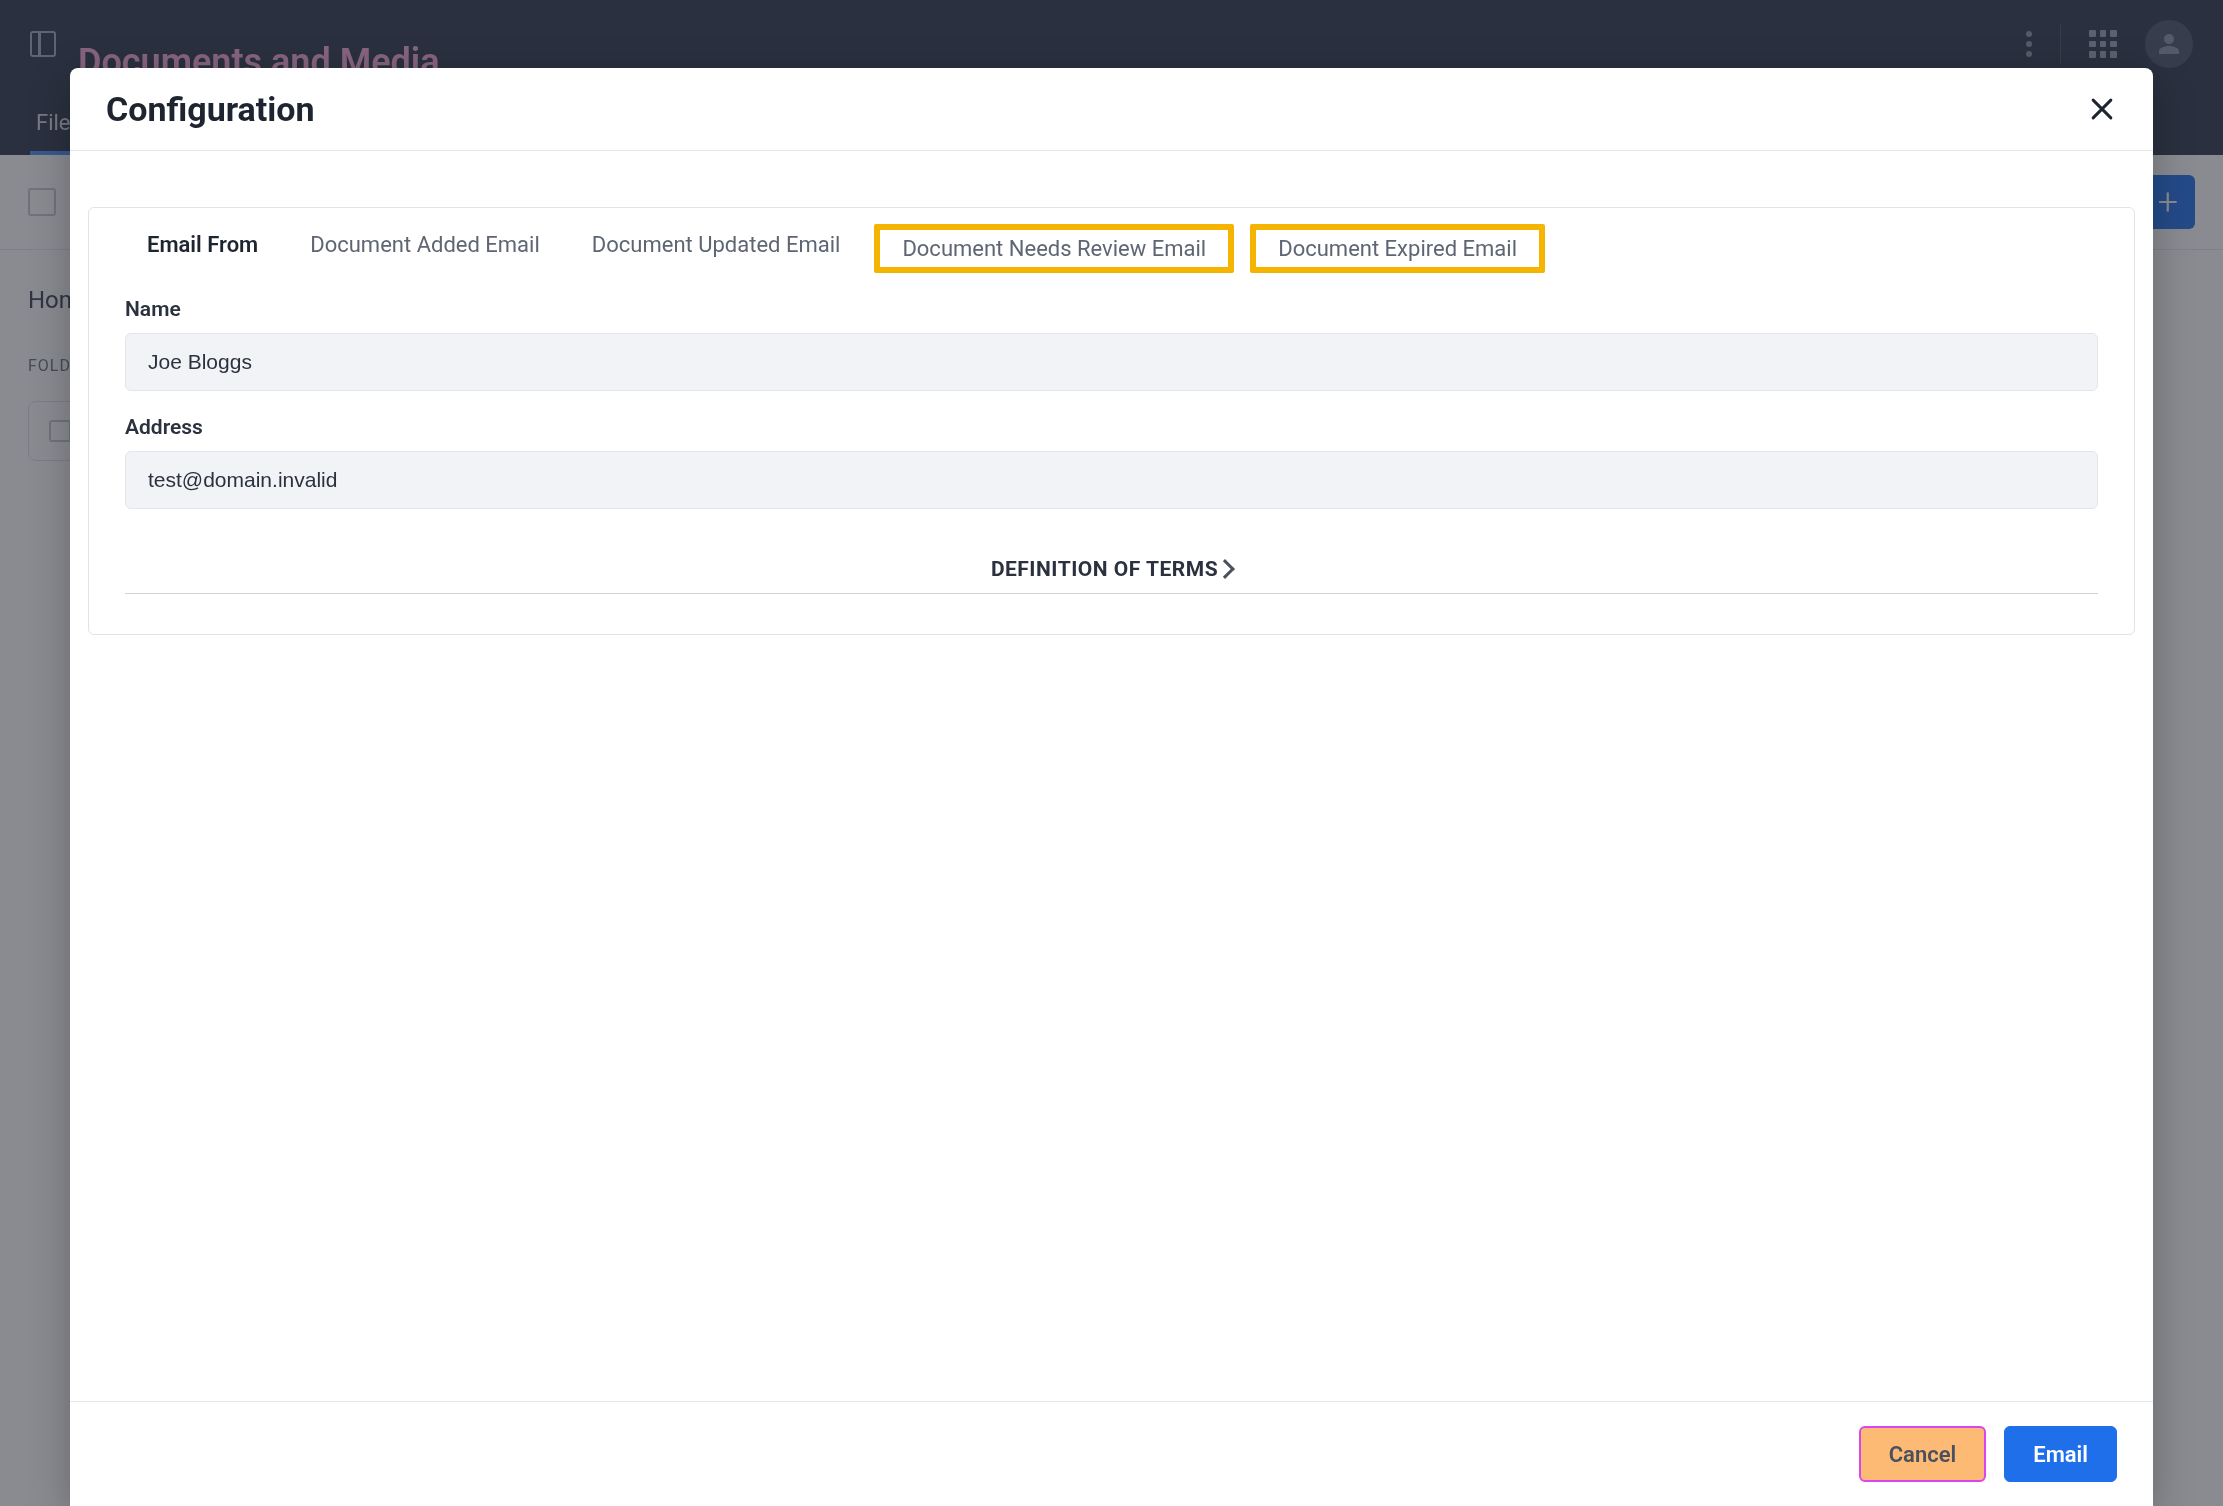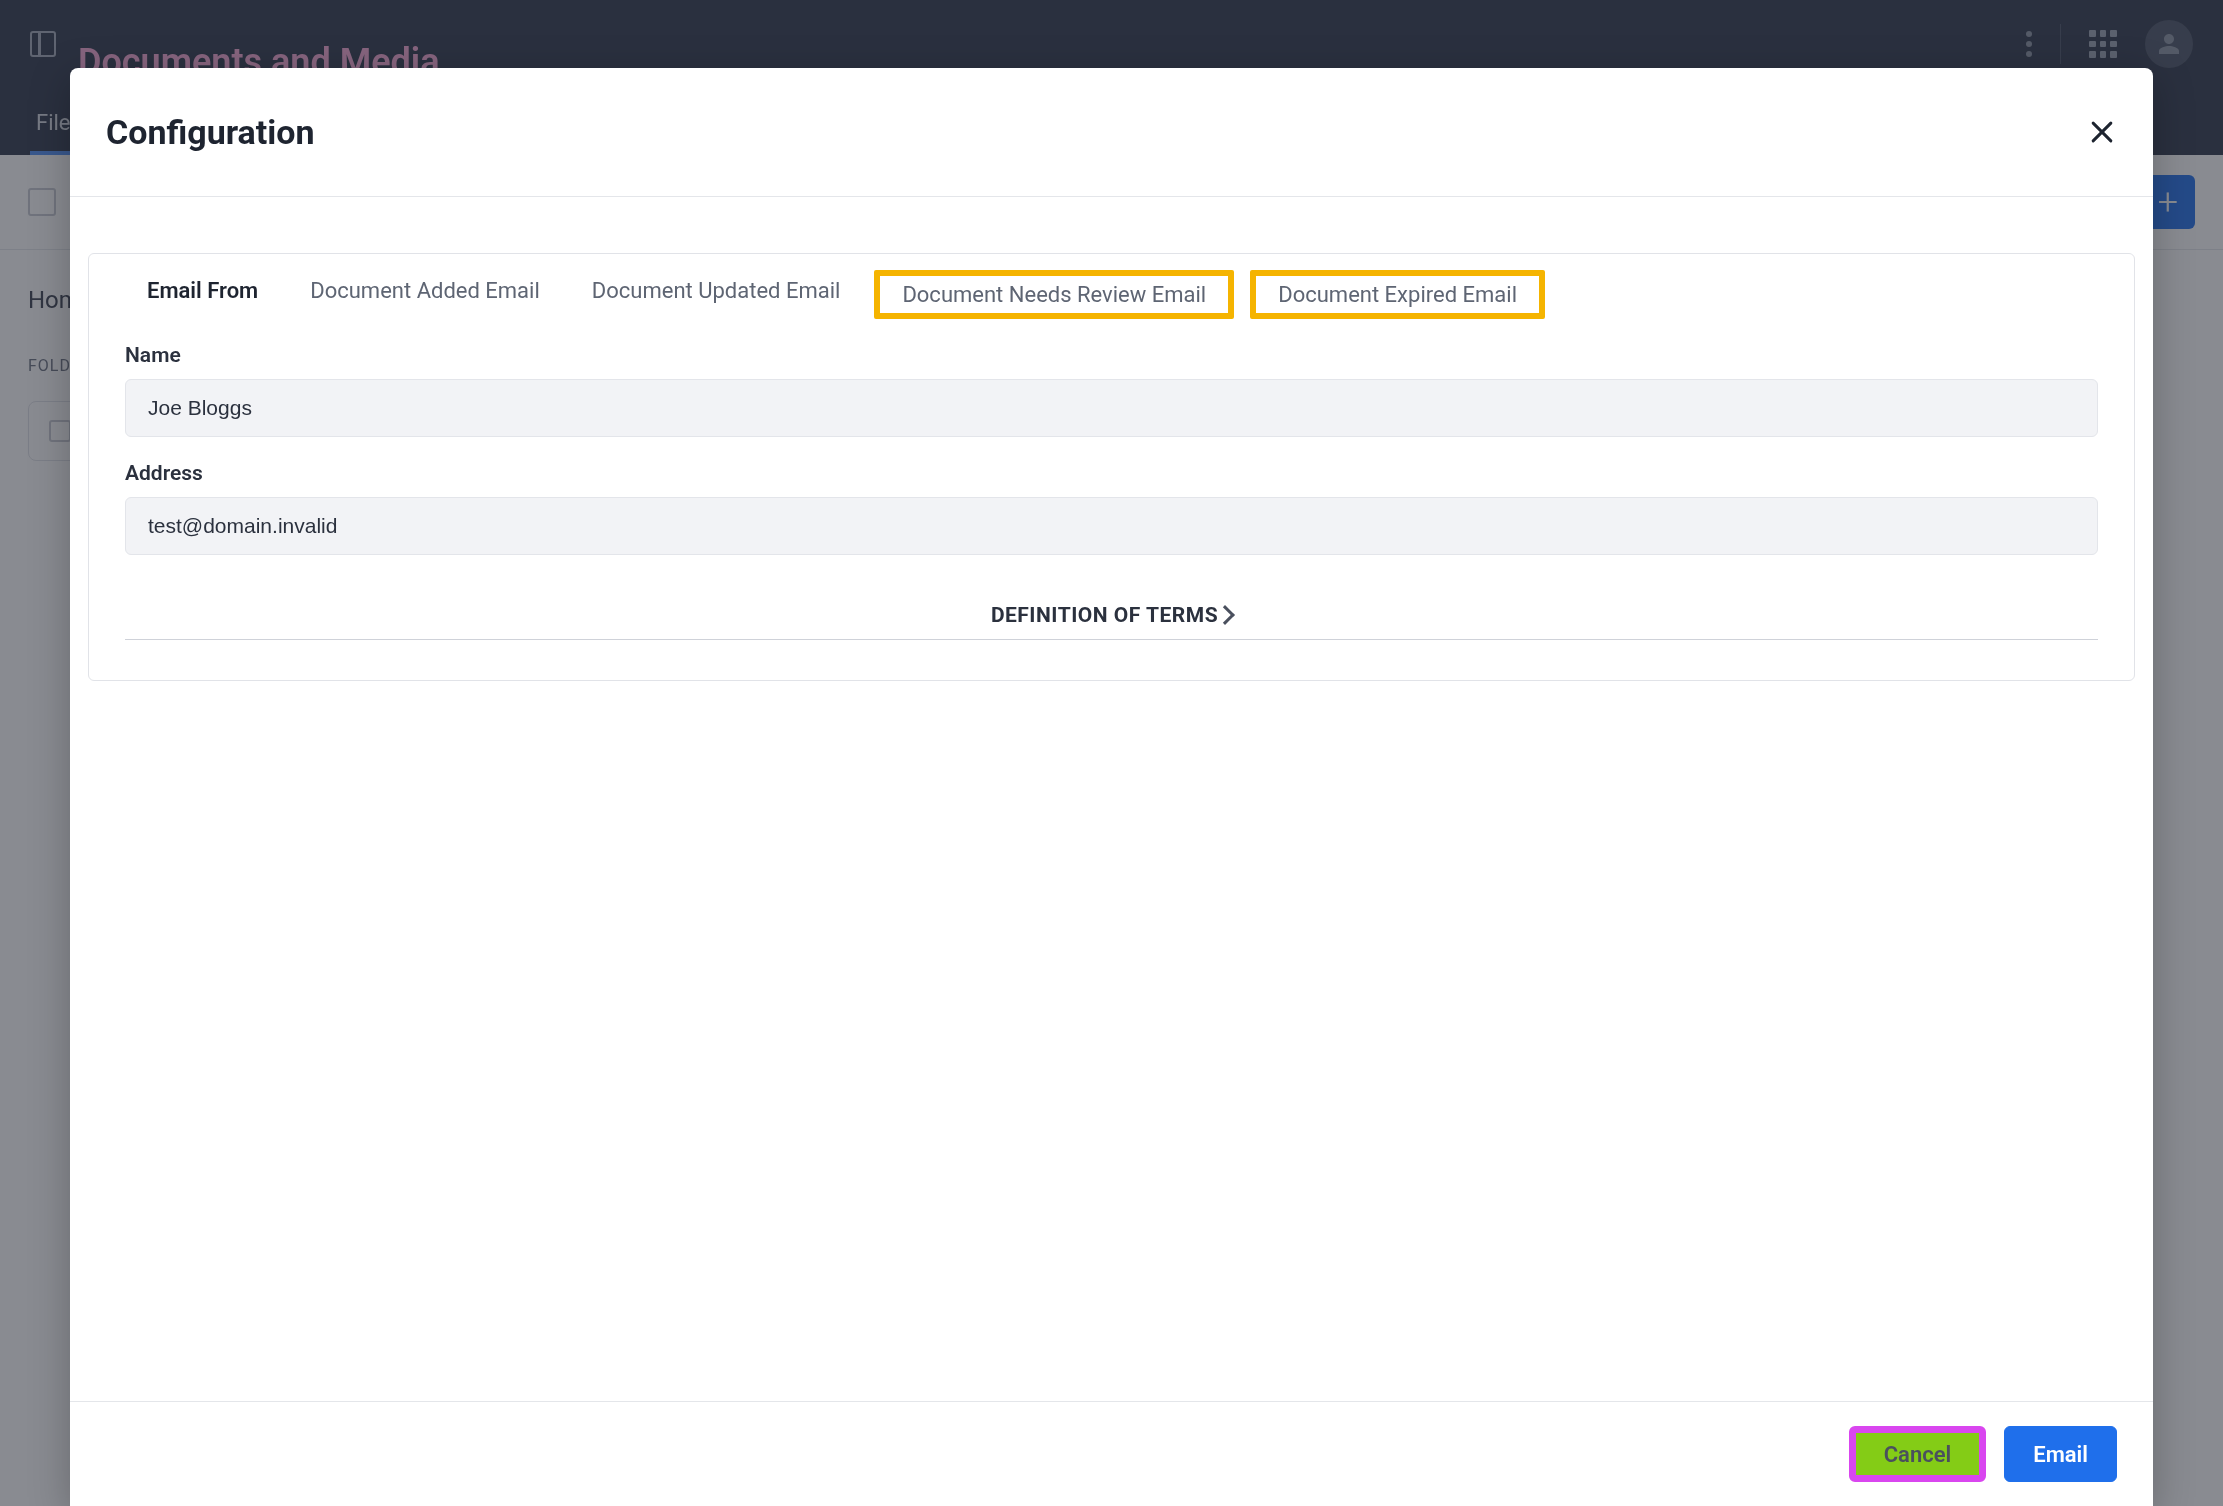--- a/index.html
+++ b/index.html
@@ -121,21 +121,21 @@
     left: 70px; right: 70px;
     top: 68px; bottom: 0;
     background:#fff;
     border-radius: 8px 8px 0 0;
     box-shadow: 0 10px 40px rgba(0,0,0,0.25);
     display:flex; flex-direction:column;
     overflow:hidden;
   }
   .modal-header {
     display:flex; align-items:center;
-    padding: 44px 36px;
+    padding: 21px 36px;
     border-bottom:1px solid #e4e6ea;
   }
   .modal-title {
     font-size: 34px;
     font-weight: 700;
     color:#1e2430;
   }
   .close-btn {
     margin-left:auto;
     width:30px; height:30px;
@@ -229,22 +229,22 @@
   .btn {
     height:56px;
     padding: 0 28px;
     border-radius:6px;
     font-size:22px;
     font-weight:600;
     cursor:pointer;
     display:flex; align-items:center;
   }
   .btn-secondary {
-    background:#84cc16; color:#4a505e;
-    border:7px solid #d946ef;
+    background:#fdba74; color:#4a505e;
+    border:2px solid #d946ef;
   }
   .btn-primary {
     background:#1f6feb; color:#fff;
     border:1px solid #1f6feb;
   }
 </style>
 </head>
 <body>
 
 <div class="bg">

